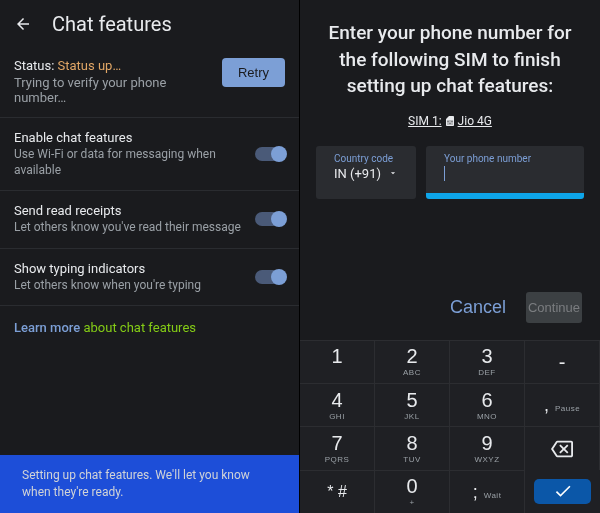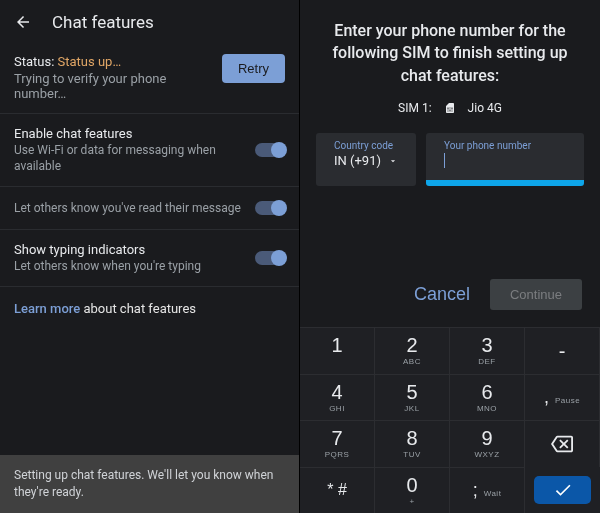--- a/index.html
+++ b/index.html
@@ -12,21 +12,21 @@
     display: flex;
     overflow: hidden;
   }
   .pane { width: 300px; height: 513px; position: relative; }
   .left { background: #1a1b1e; border-right: 1px solid #000; display: flex; flex-direction: column; }
   .right { background: #1a1b1e; display: flex; flex-direction: column; }
 
   
   .header { display: flex; align-items: center; gap: 20px; padding: 12px 14px; }
   .back-arrow { width: 18px; height: 18px; fill: #e8eaed; cursor: pointer; }
-  .title { font-size: 17px; font-weight: 400; }
+  .title { font-size: 20px; font-weight: 400; }
 
   .status-row { display: flex; align-items: flex-start; padding: 10px 14px 12px; gap: 10px; }
   .status-text { flex: 1; font-size: 13px; }
   .status-label { color: #e8eaed; }
   .status-value { color: #e0a666; }
   .status-sub { color: #9aa0a6; font-size: 13px; margin-top: 2px; }
   .retry-btn {
     background: #7c9fd6;
     color: #1a1b1e;
     border: none;
@@ -47,51 +47,51 @@
   .toggle {
     width: 30px; height: 14px; border-radius: 7px; background: #4a5a78; position: relative; cursor: pointer;
   }
   .toggle::after {
     content: ""; position: absolute; width: 16px; height: 16px; border-radius: 50%;
     background: #7c9fd6; right: -2px; top: -1px;
   }
 
   .learn-row { padding: 14px; font-size: 13px; }
   .learn-link { color: #7c9fd6; font-weight: 500; }
-  .learn-rest { color: #e5e5e5; }
+  .learn-rest { color: #84cc16; }
 
   .snackbar {
     position: absolute; bottom: 0; left: 0; right: 0;
-    background: #404040; color: #d0d3d7; font-size: 12px;
-    padding: 12px 14px; line-height: 1.4;
+    background: #1d4ed8; color: #d0d3d7; font-size: 12px;
+    padding: 12px 22px; line-height: 1.4;
   }
 
   
-  .prompt { text-align: center; font-size: 16px; padding: 20px 20px 10px; line-height: 1.4; font-weight: 500; }
-  .sim-row { text-align: center; font-size: 12px; padding: 4px 0 18px; display: flex; justify-content: center; align-items: center; gap: 12px;}
+  .prompt { text-align: center; font-size: 19px; padding: 20px 20px 10px; line-height: 1.4; font-weight: 500; }
+  .sim-row { text-align: center; font-size: 12px; padding: 4px 0 18px; display: flex; justify-content: center; align-items: center; gap: 2px; text-decoration: underline;}
   .sim-icon { width: 12px; height: 12px; fill: #e8eaed; }
 
   .input-row { display: flex; gap: 10px; padding: 0 16px; }
   .field {
     background: #2a2c30; border-radius: 3px; padding: 7px 18px 8px; position: relative;
   }
   .country { width: 100px; display: flex; flex-direction: column; cursor: pointer; }
   .phone { flex: 1; border-bottom: 6px solid #0ea5e9; }
   .field-label { font-size: 10px; color: #7c9fd6; }
   .field-value { font-size: 13px; color: #e8eaed; margin-top: 2px; display: flex; align-items: center; justify-content: space-between; }
   .chevron { width: 10px; height: 10px; fill: #e8eaed; }
   .cursor {
     display: inline-block; width: 1px; height: 15px; background: #7c9fd6; margin-top: 2px;
     animation: blink 1s infinite;
   }
   @keyframes blink { 50% { opacity: 0; } }
 
   .dialog-buttons { display: flex; justify-content: flex-end; gap: 8px; padding: 90px 18px 14px; align-items: center; }
   .cancel-btn { color: #7c9fd6; background: none; border: none; font-size: 18px; padding: 8px 12px; cursor: pointer; font-weight: 500; }
-  .continue-btn { background: #3c4043; color: #7b7d80; border: none; border-radius: 3px; padding: 8px 20px; font-size: 13px; }
+  .continue-btn { background: #3c4043; color: #7b7d80; border: none; border-radius: 3px; padding: 8px 2px; font-size: 13px; }
 
   .keypad { background: #1f2024; flex: 1; display: grid; grid-template-columns: repeat(4, 1fr); grid-template-rows: repeat(4, 1fr); }
   .key {
     border: none;
     background: #1f2024;
     color: #e8eaed;
     display: flex;
     flex-direction: column;
     align-items: center;
     justify-content: center;
@@ -137,20 +137,21 @@
     <div class="setting-text">
       <div class="setting-title">Enable chat features</div>
       <div class="setting-sub">Use Wi-Fi or data for messaging when available</div>
     </div>
     <div class="toggle"></div>
   </div>
   <div class="divider"></div>
 
   <div class="setting-row">
     <div class="setting-text">
+      <div class="setting-title">Send read receipts</div>
       <div class="setting-sub">Let others know you've read their message</div>
     </div>
     <div class="toggle"></div>
   </div>
   <div class="divider"></div>
 
   <div class="setting-row">
     <div class="setting-text">
       <div class="setting-title">Show typing indicators</div>
       <div class="setting-sub">Let others know when you're typing</div>

